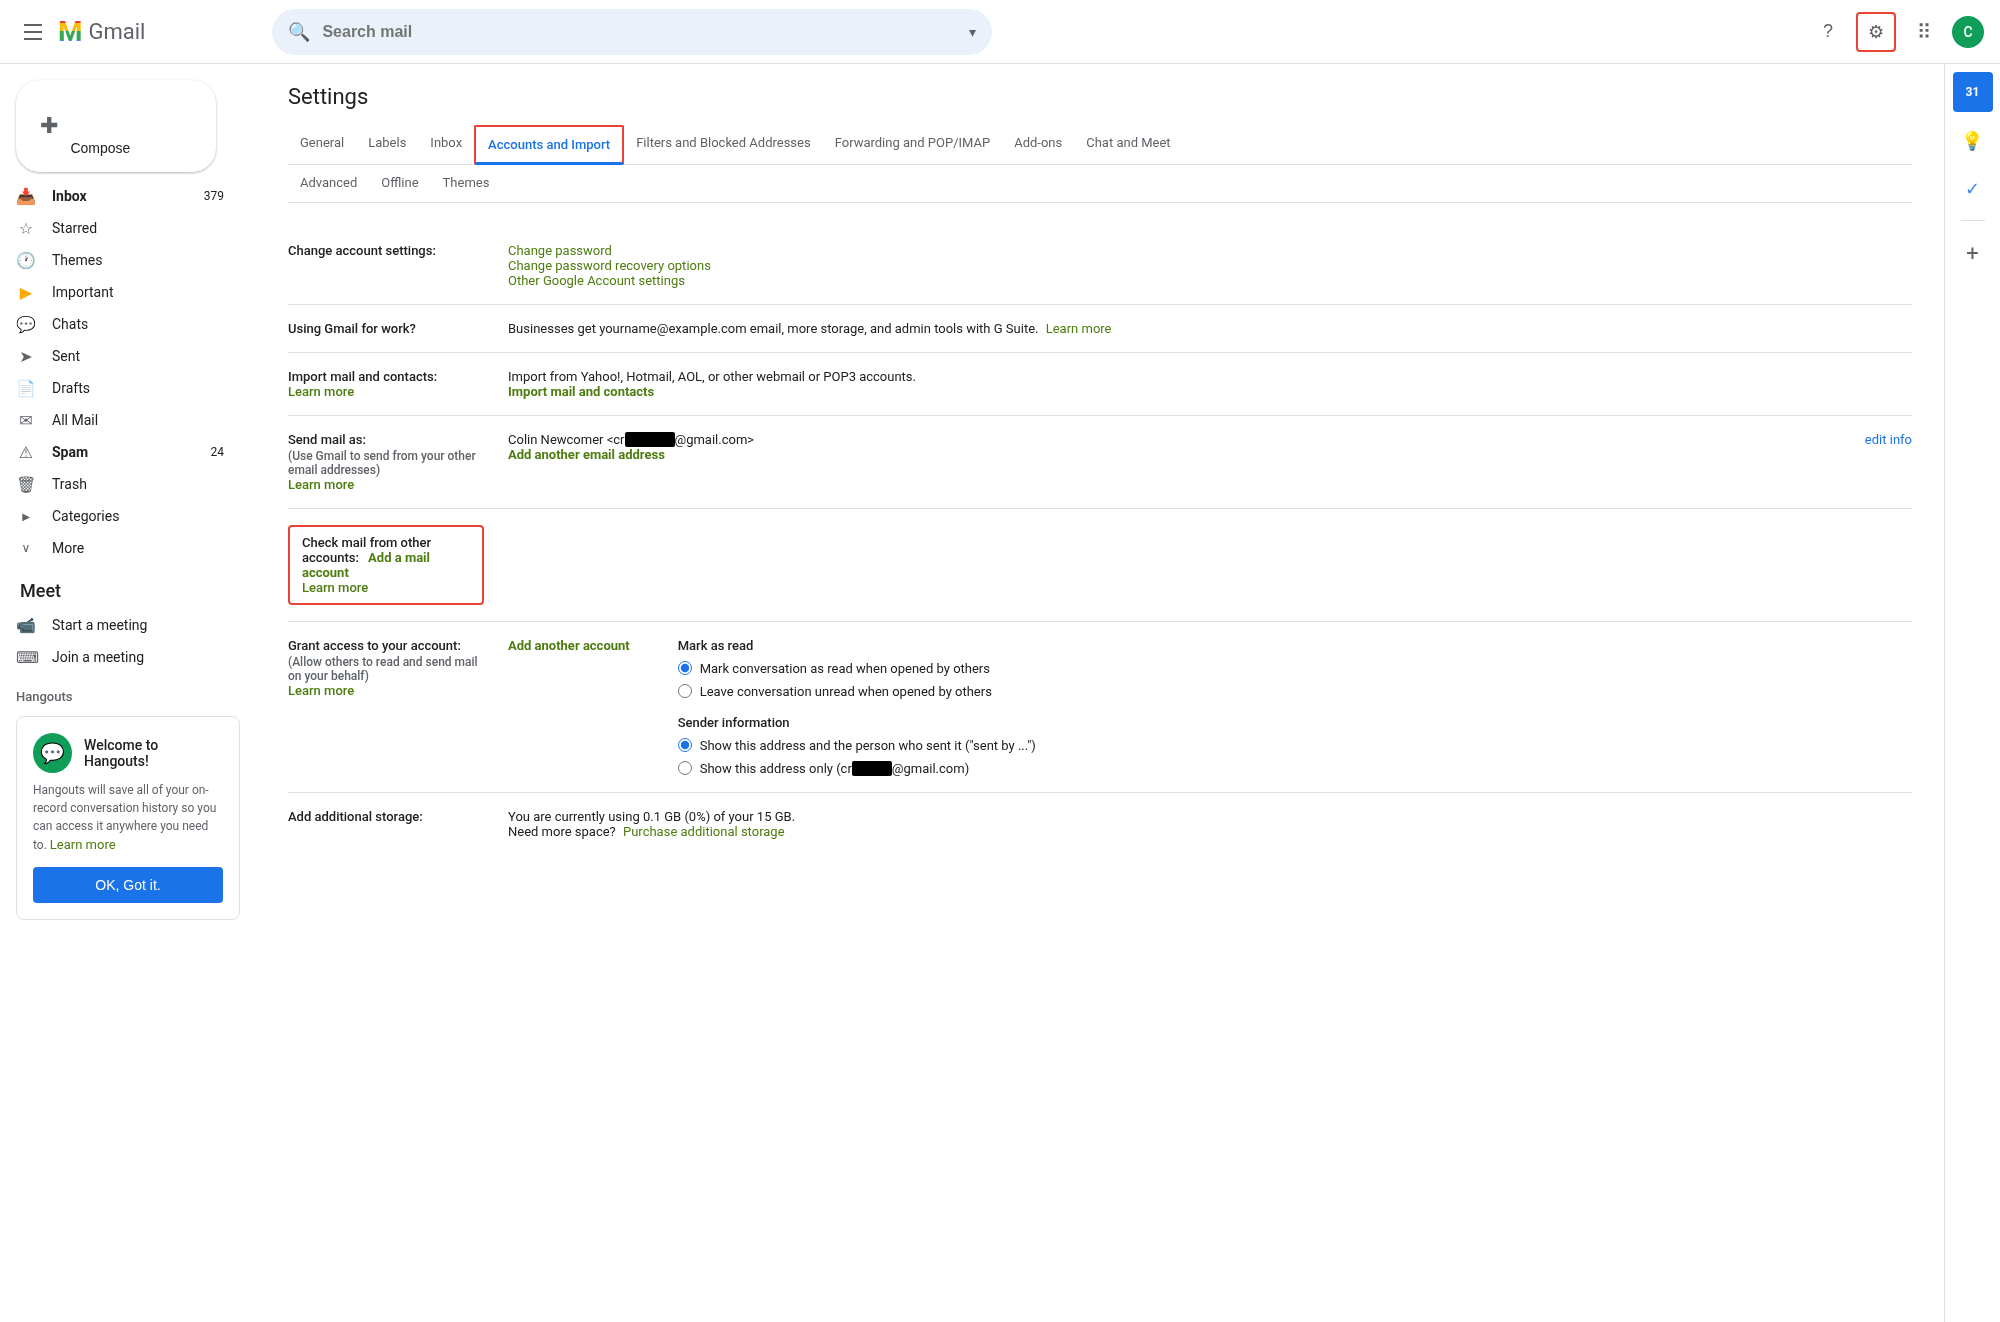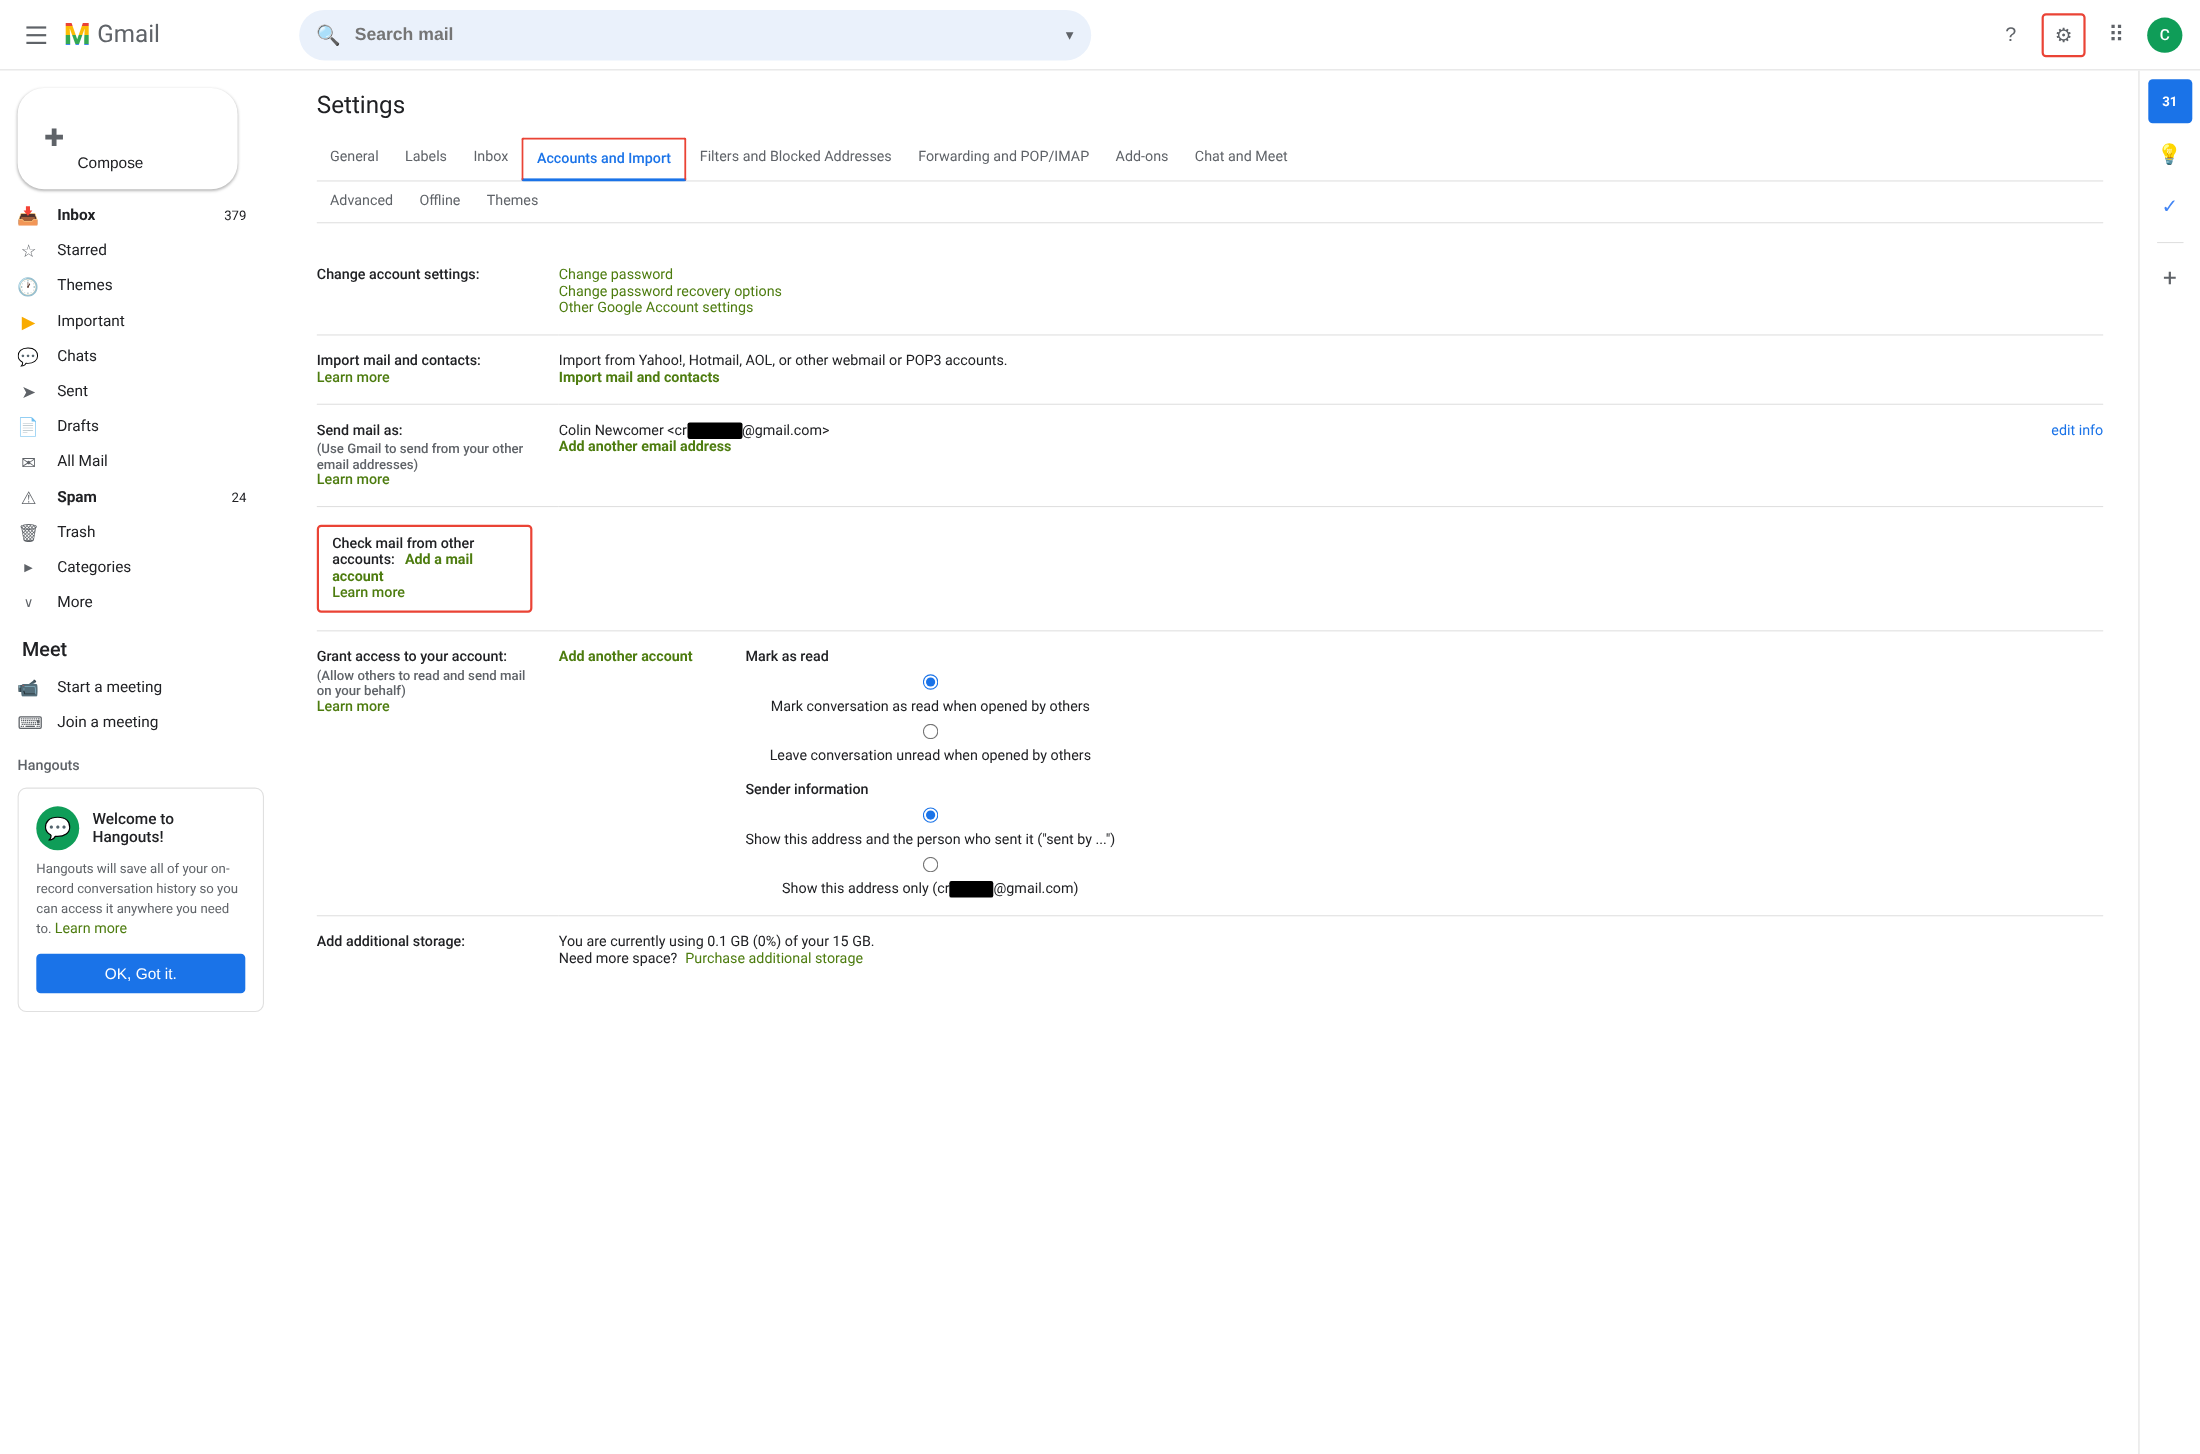--- a/index.html
+++ b/index.html
@@ -58,21 +58,21 @@
     .settings-table tr:last-child { border-bottom: none; }
     .settings-table td { padding: 16px 0; vertical-align: top; }
     .settings-table td:first-child { width: 220px; padding-right: 24px; font-weight: 500; font-size: 13px; color: #202124; }
     .settings-table td:nth-child(2) { font-size: 13px; color: #202124; flex: 1; }
     .link { color: #4d7c0f; cursor: pointer; text-decoration: none; font-size: 13px; }
     .link.bold { font-weight: 700; }
     .small-note { font-size: 12px; color: #5f6368; margin-top: 2px; }
     .edit-link { color: #1a73e8; cursor: pointer; font-size: 13px; margin-left: auto; }
 
     .radio-group { display: flex; flex-direction: column; gap: 8px; margin-top: 4px; }
-    .radio-item { display: flex; align-items: center; gap: 8px; font-size: 13px; flex-direction: column; }
+    .radio-item { display: flex; gap: 8px; font-size: 13px; }
     .radio-item input[type="radio"] { accent-color: #1a73e8; width: 14px; height: 14px; }
 
     .section-subtitle { font-weight: 500; font-size: 13px; margin-bottom: 8px; color: #202124; }
 
     
     .hangouts-section { margin-top: 16px; padding: 0 16px; }
     .hangouts-title { font-size: 13px; font-weight: 500; color: #5f6368; margin-bottom: 12px; }
     .hangouts-card { background: #fff; border: 1px solid #e0e0e0; border-radius: 8px; padding: 16px; }
     .hangouts-header { display: flex; align-items: center; gap: 12px; margin-bottom: 8px; }
     .hangouts-icon { width: 40px; height: 40px; border-radius: 50%; background: #0F9D58; display: flex; align-items: center; justify-content: center; color: white; font-size: 20px; }
@@ -230,20 +230,29 @@
         <td>
           <span>Change account settings:</span>
         </td>
         <td>
           <div><a class="link">Change password</a></div>
           <div><a class="link">Change password recovery options</a></div>
           <div><a class="link">Other Google Account settings</a></div>
         </td>
       </tr>
 
+      <tr>
+        <td>
+          <span>Using Gmail for work?</span>
+        </td>
+        <td>
+          <span>Businesses get yourname@example.com email, more storage, and admin tools with G Suite.</span>
+          <a class="link" style="margin-left:4px;">Learn more</a>
+        </td>
+      </tr>
 
       <tr>
         <td>
           <div><span>Import mail and contacts:</span></div>
           <div><a class="link">Learn more</a></div>
         </td>
         <td>
           <div><span>Import from Yahoo!, Hotmail, AOL, or other webmail or POP3 accounts.</span></div>
           <div><a class="link bold">Import mail and contacts</a></div>
         </td>

